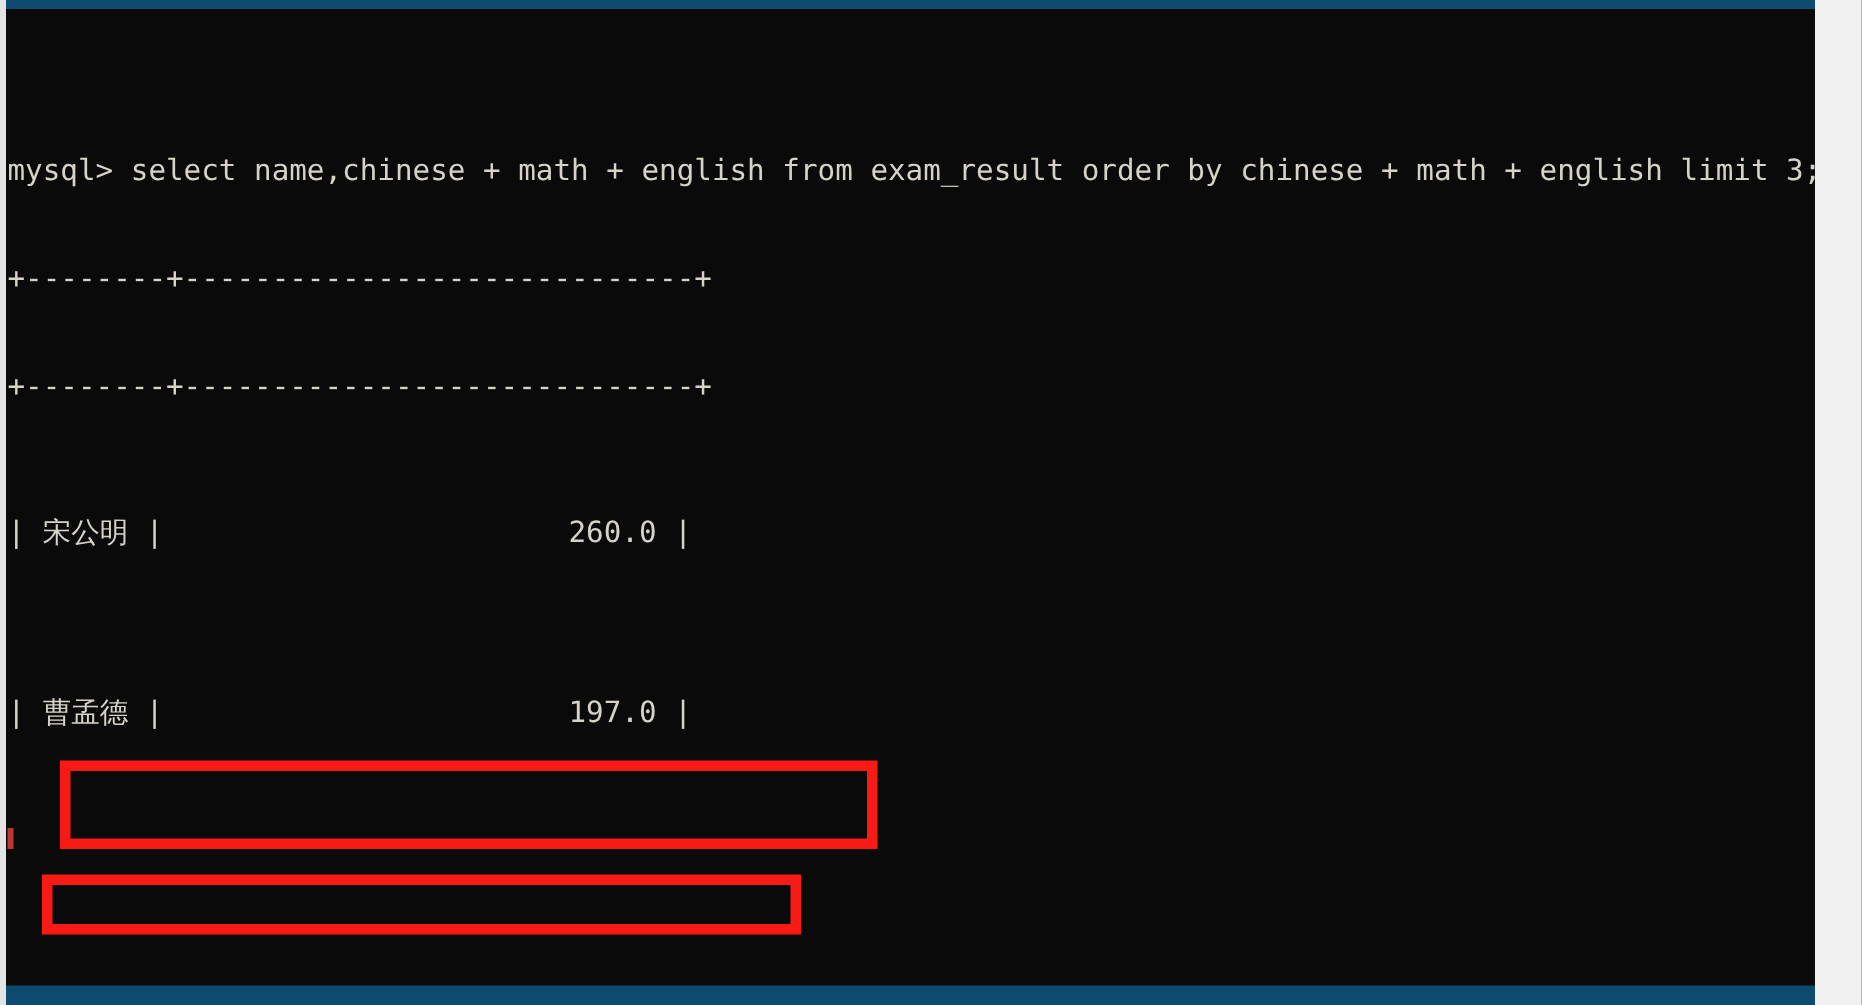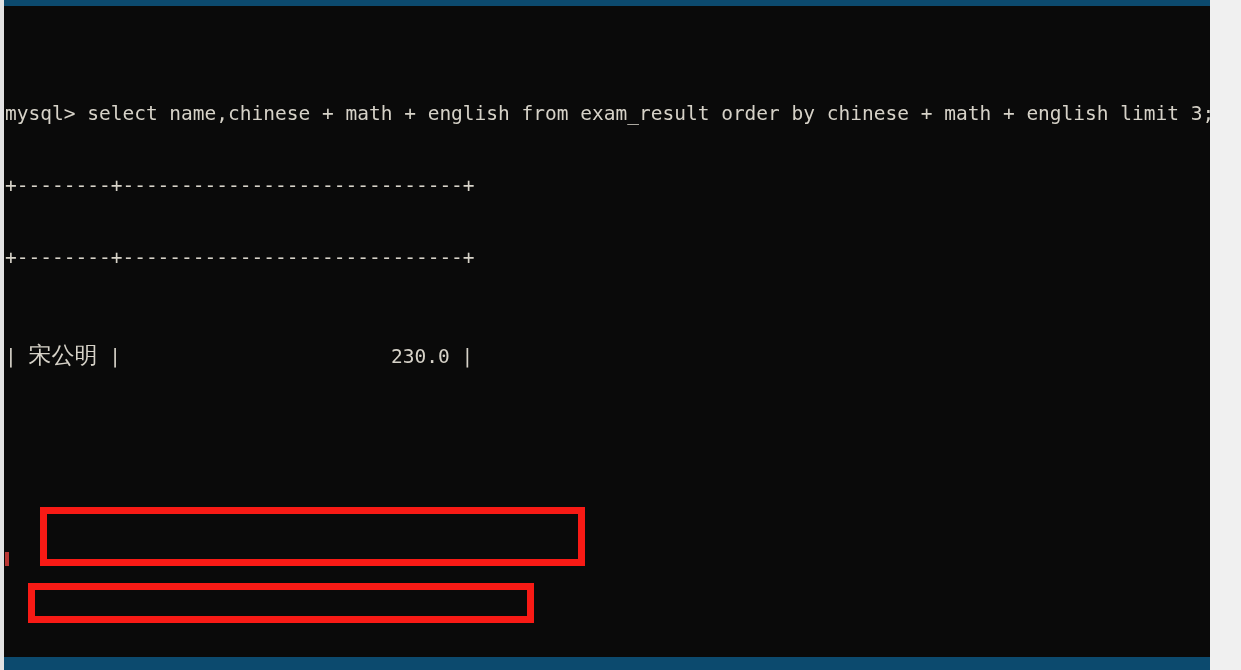--- a/index.html
+++ b/index.html
@@ -47,21 +47,21 @@
     letter-spacing: 0px;
     font-family: "DejaVu Sans Mono", "Liberation Mono", monospace;
   }
   #console .line {
     height: 24.05px;
     display: block;
   }
   
   .cjk {
     font-family: "DejaVu Sans", "Liberation Sans", sans-serif;
-    font-size: 23px;
+    font-size: 19px;
   }
   .red-box {
     position: absolute;
     border: 7px solid #f81a15;
     box-sizing: border-box;
     background: transparent;
     pointer-events: none;
   }
   #red-box-1 {
     left: 40px;
@@ -95,23 +95,24 @@
 
   <div id="terminal">
 
     <div id="console">
 
       
       <span class="line">mysql&gt; select name,chinese + math + english from exam_result order by chinese + math + english limit 3;</span>
       <span class="line">+--------+-----------------------------+</span>
       <span class="line">+--------+-----------------------------+</span>
 
-      <span class="line"><span>| </span><span class="cjk">宋公明</span><span> |                       </span><span>230.0</span><span> |</span></span>
+      <span class="line"><span>| </span><span class="cjk">宋公明</span><span> |                       </span><span>260.0</span><span> |</span></span>
 
 
+      <span class="line"><span>| </span><span class="cjk">曹孟德</span><span> |                       </span><span>197.0</span><span> |</span></span>
 
       
       
       
 
       
       
       
       
       

